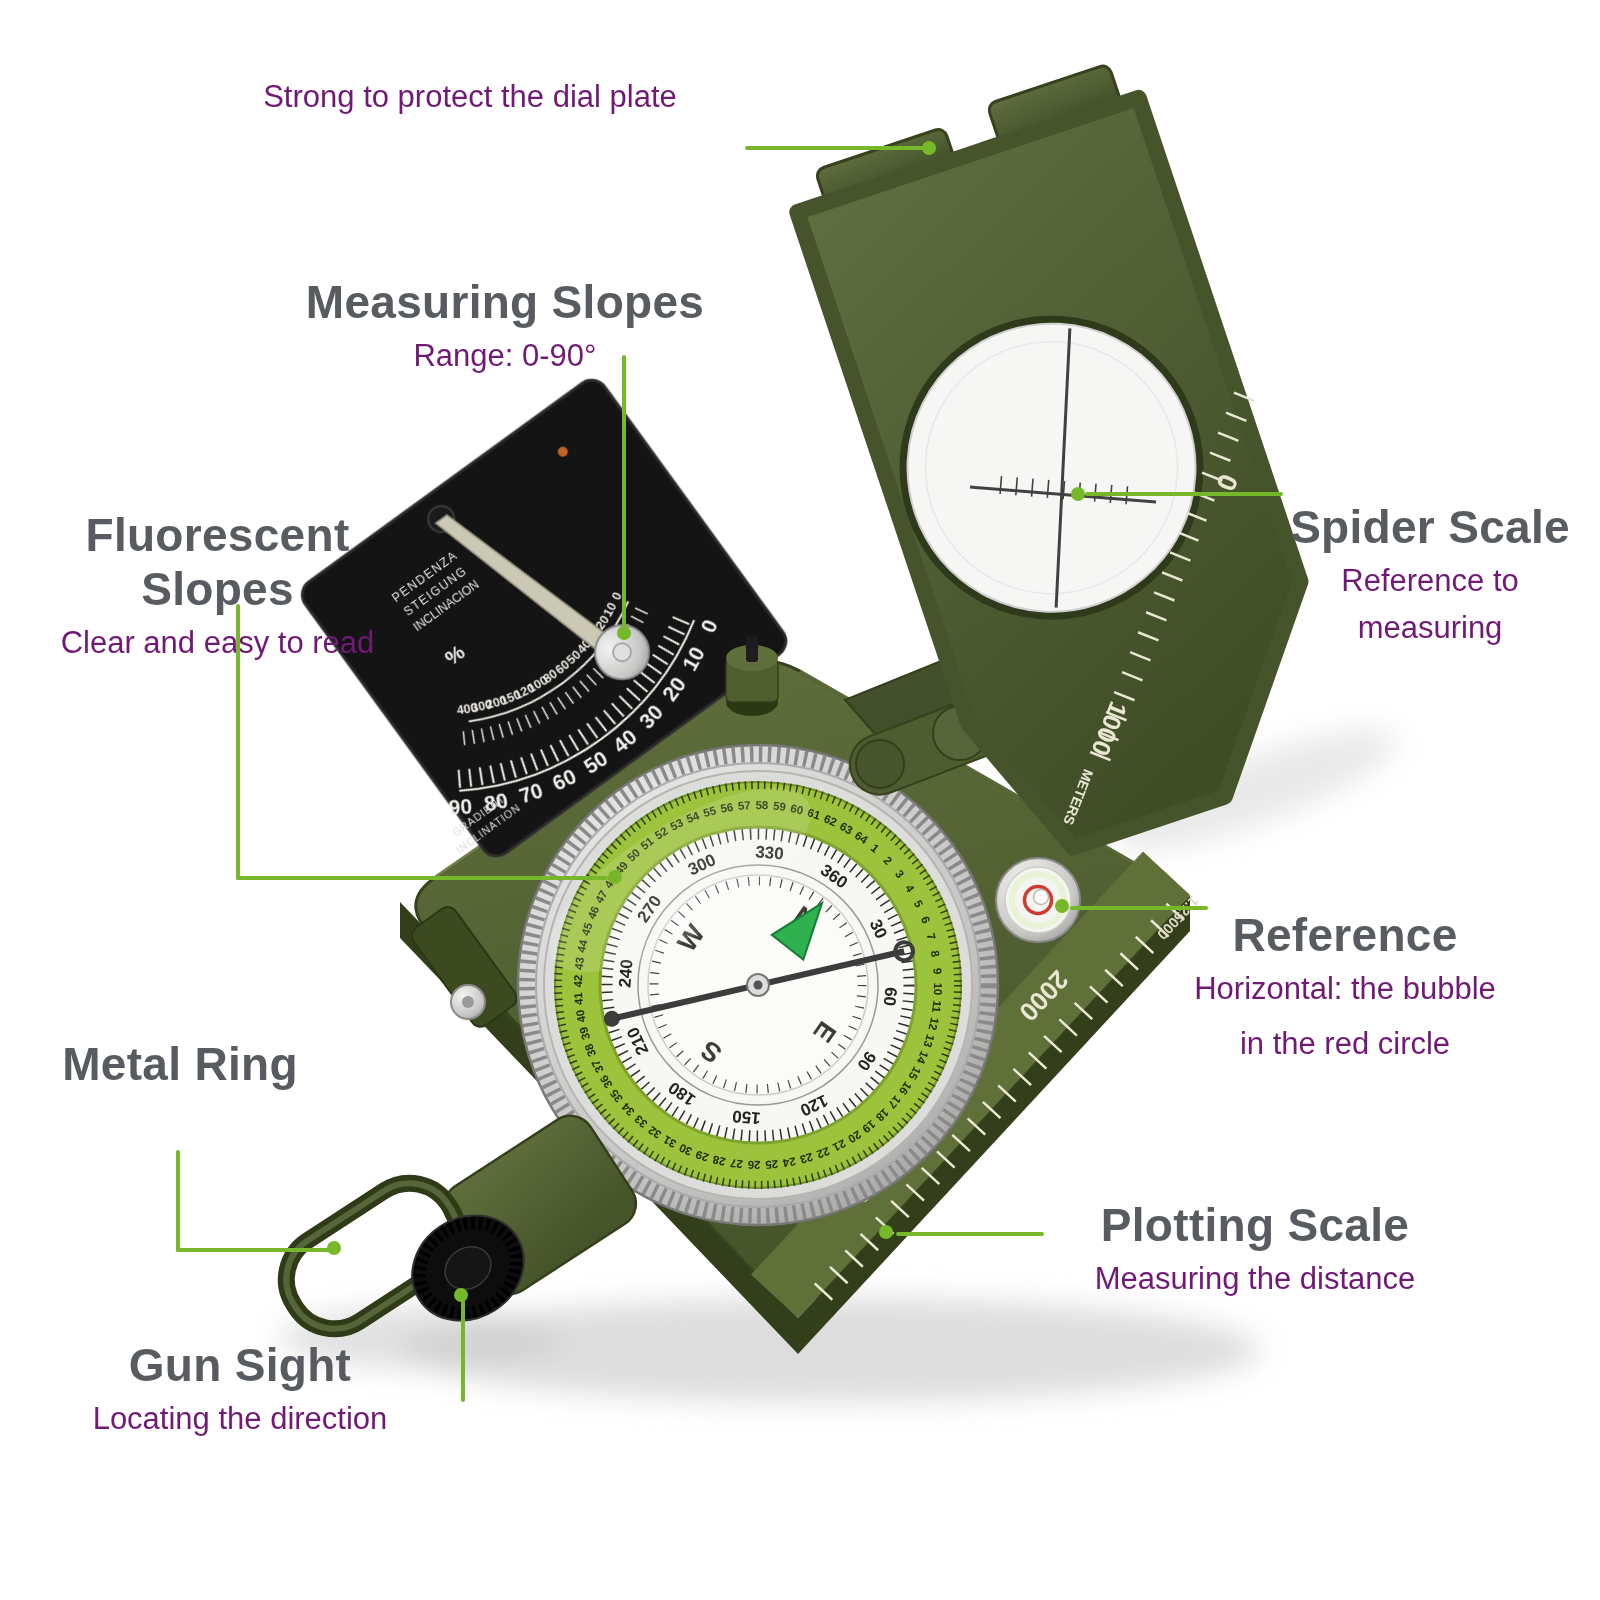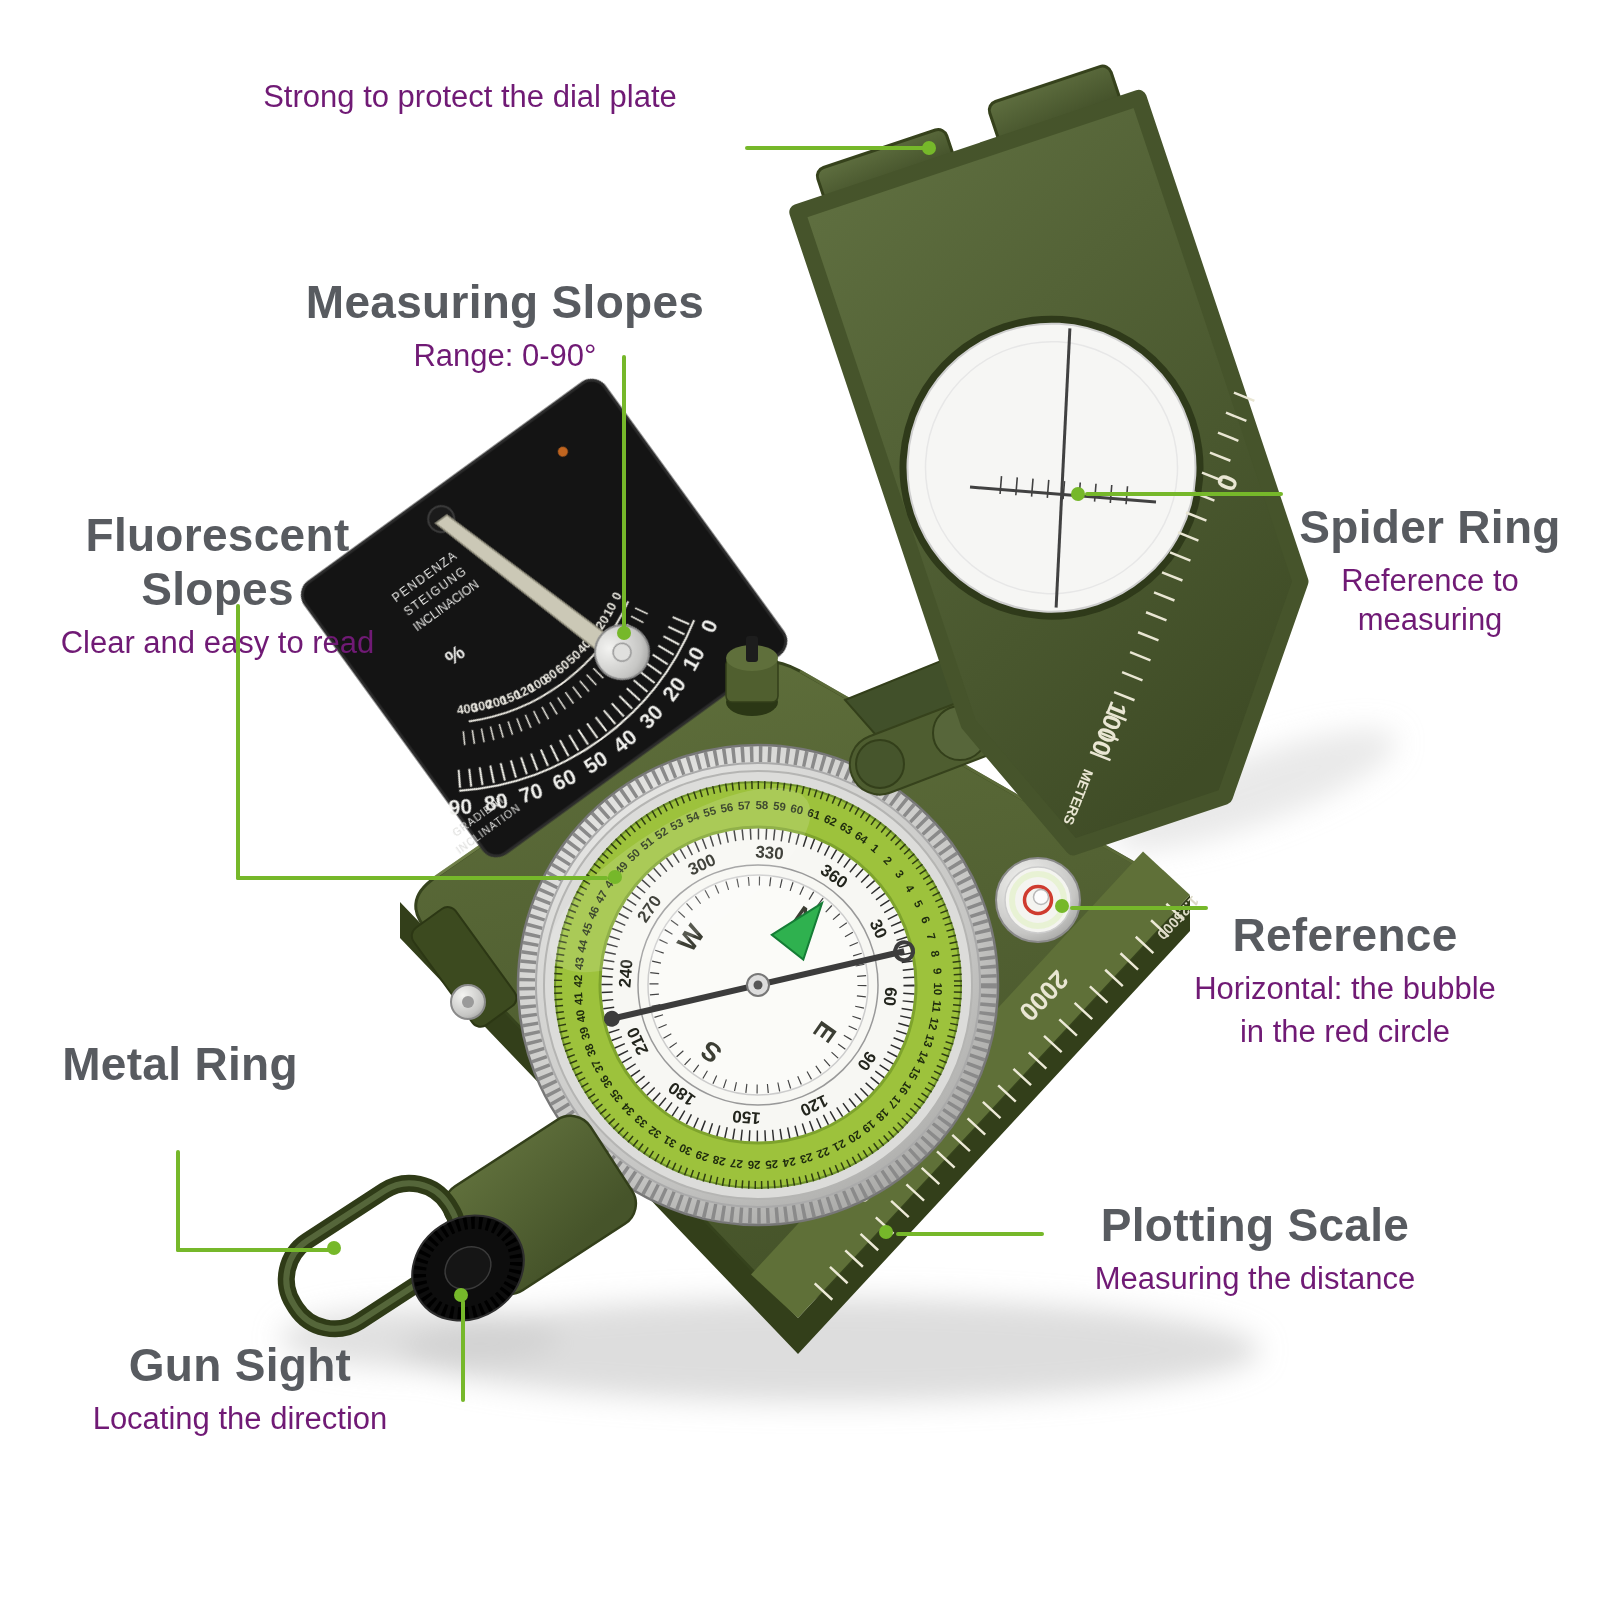--- a/index.html
+++ b/index.html
@@ -297,31 +297,31 @@
 
 <div class="callout" style="left:5px;top:508px;width:425px">
   <div class="co-title">Fluorescent Slopes</div>
   <div class="co-sub">Clear and easy to read</div>
 </div>
 <div class="cl" style="left:236px;top:604px;width:4px;height:276px"></div>
 <div class="cl" style="left:236px;top:876px;width:372px;height:4px"></div>
 <div class="dot" style="left:608px;top:870px"></div>
 
 <div class="callout" style="left:1280px;top:500px;width:300px">
-  <div class="co-title">Spider Ring</div>
+  <div class="co-title">Spider Scale</div>
   <div class="co-sub">Reference to</div>
-  <div class="co-sub" style="margin-top:0">measuring</div>
+  <div class="co-sub" style="margin-top:8px">measuring</div>
 </div>
 <div class="cl" style="left:1085px;top:492px;width:198px;height:4px"></div>
 <div class="dot" style="left:1071px;top:487px"></div>
 
 <div class="callout" style="left:1150px;top:908px;width:390px">
   <div class="co-title">Reference</div>
   <div class="co-sub">Horizontal: the bubble</div>
-  <div class="co-sub" style="margin-top:4px">in the red circle</div>
+  <div class="co-sub" style="margin-top:16px">in the red circle</div>
 </div>
 <div class="cl" style="left:1070px;top:906px;width:138px;height:4px"></div>
 <div class="dot" style="left:1055px;top:899px"></div>
 
 <div class="callout" style="left:25px;top:1037px;width:310px">
   <div class="co-title">Metal Ring</div>
 </div>
 <div class="cl" style="left:176px;top:1150px;width:4px;height:102px"></div>
 <div class="cl" style="left:176px;top:1248px;width:158px;height:4px"></div>
 <div class="dot" style="left:327px;top:1241px"></div>

